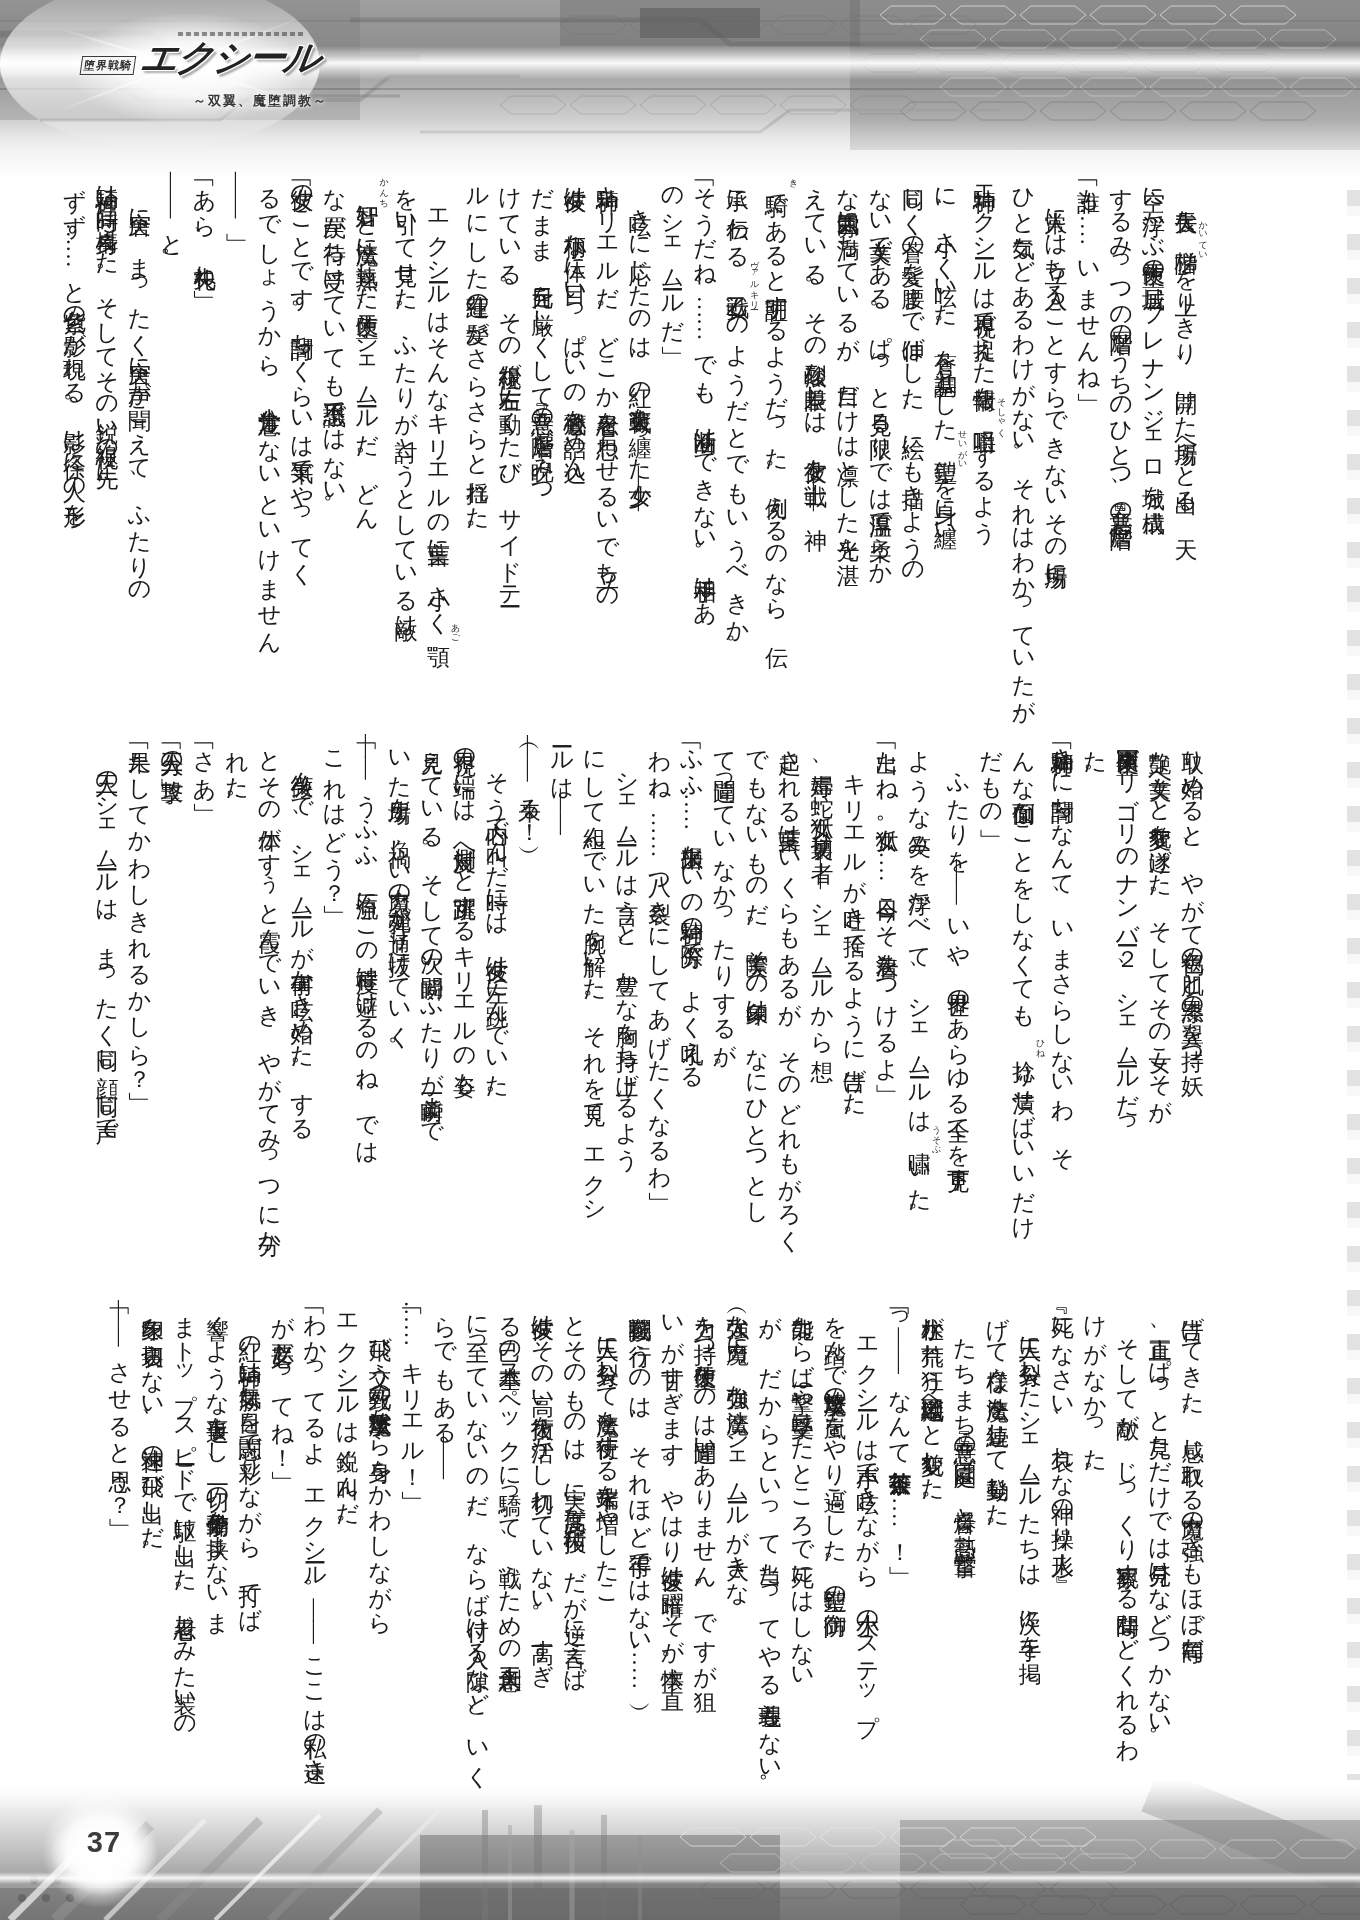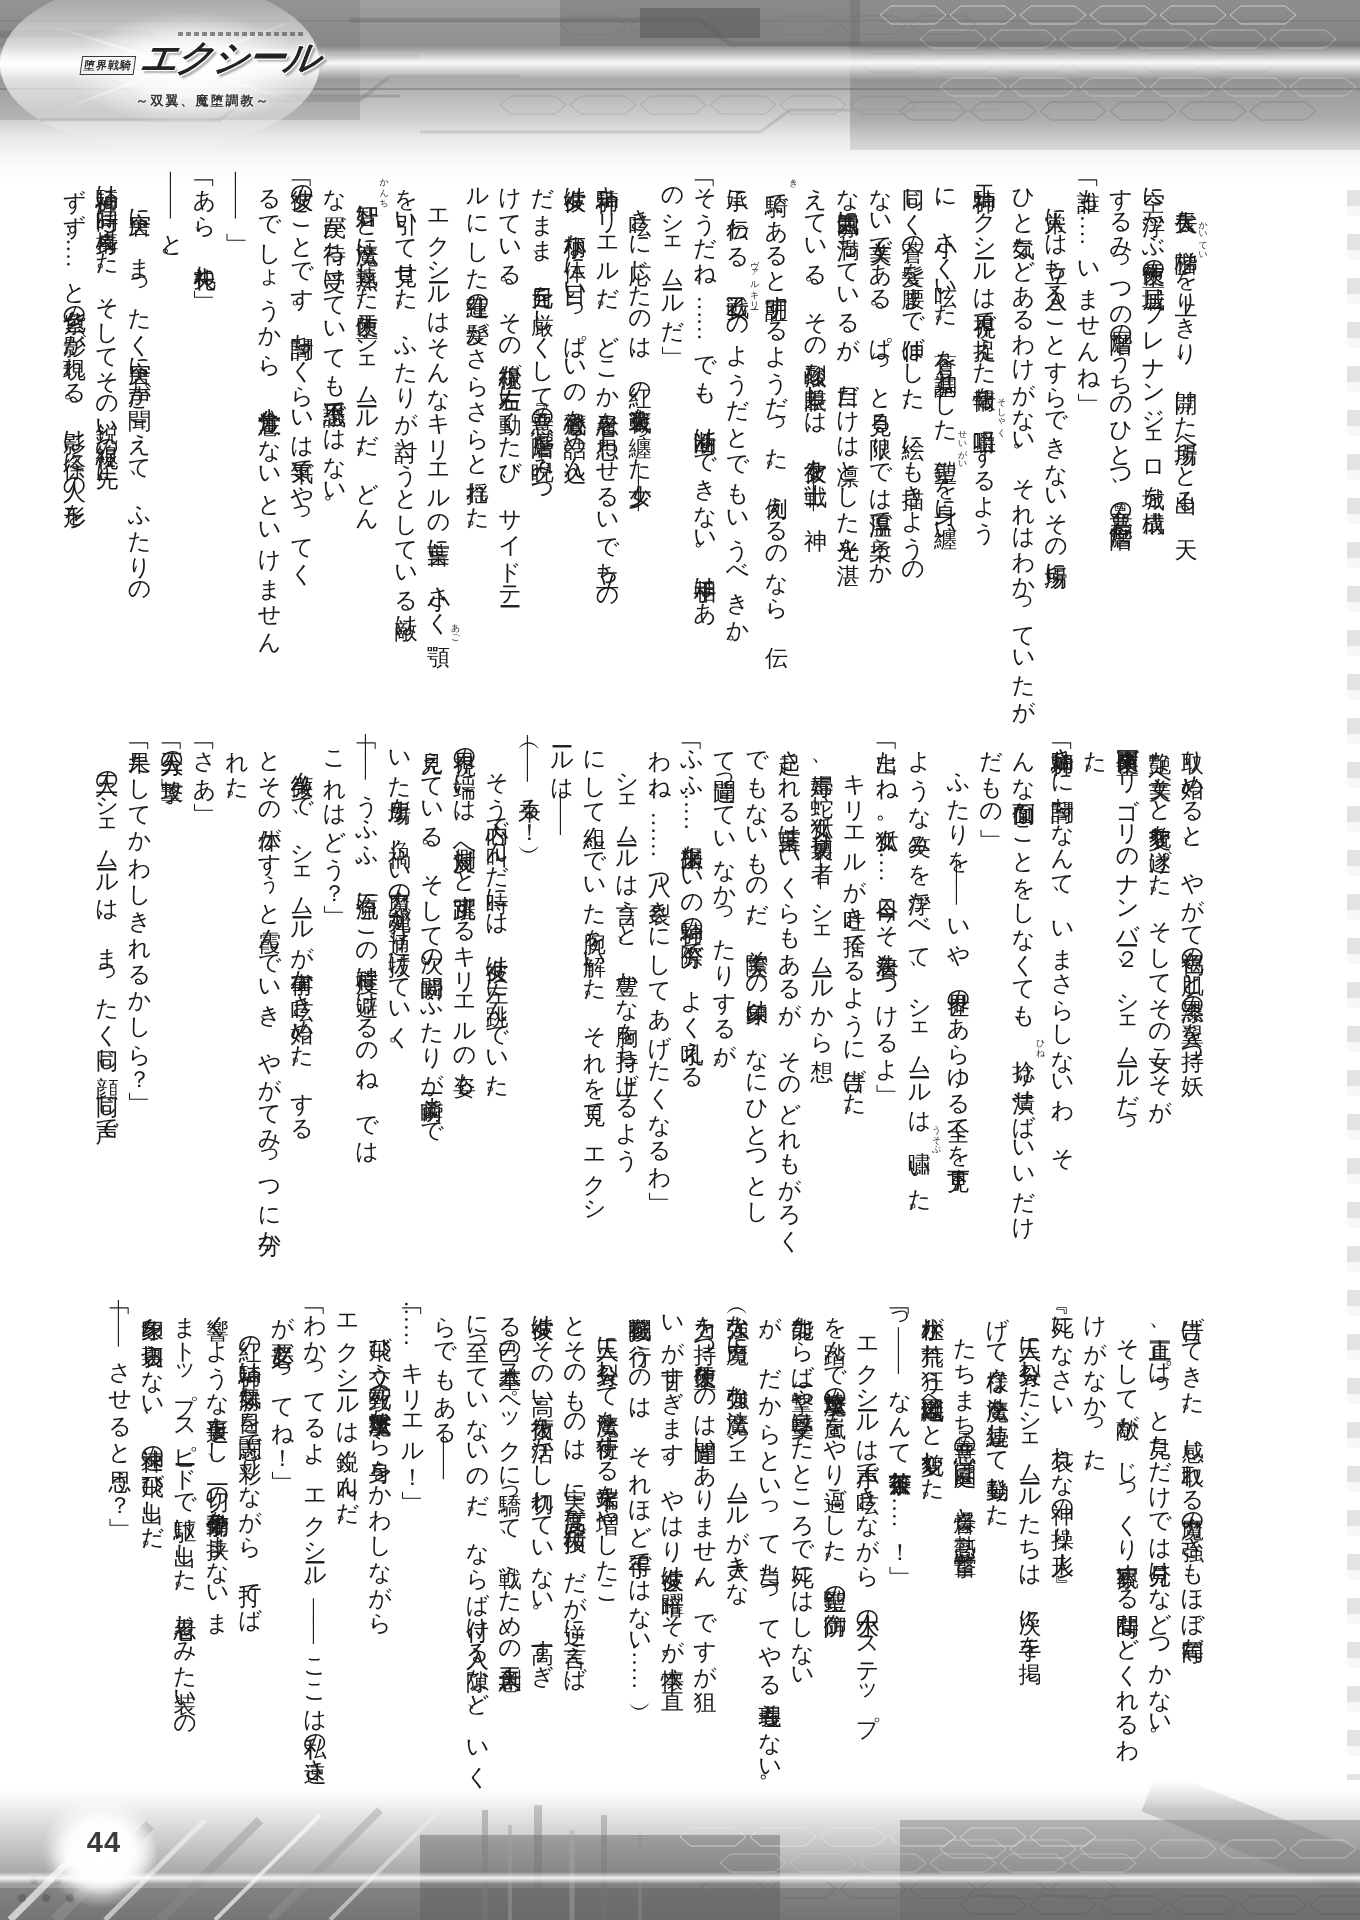--- a/index.html
+++ b/index.html
@@ -26,21 +26,21 @@
   .logo-tiny{position:absolute;top:18px;left:100px;width:128px;height:4px;opacity:.75;
     background:repeating-linear-gradient(90deg,rgba(80,80,80,.85) 0 5px,transparent 5px 8px);}
   .logo-row{position:absolute;left:4px;top:26px;display:flex;align-items:flex-end;gap:5px;transform:skewX(-8deg);}
   .logo-small{font-family:"Liberation Sans",sans-serif;font-weight:bold;font-size:11px;letter-spacing:1px;
     color:#2e2e2e;border:1.5px solid #3a3a3a;padding:1px 2px;background:rgba(245,245,245,.65);
     text-shadow:0 0 2px #fff;white-space:nowrap;}
   .logo-title{font-family:"Liberation Sans",sans-serif;font-weight:bold;font-style:italic;font-size:37px;
     line-height:.95;letter-spacing:-2px;color:#222;white-space:nowrap;
     text-shadow:-1px -1px 0 #fff,1px -1px 0 #fff,-1px 1px 0 #fff,1px 1px 0 #fff,
       0 0 7px rgba(255,255,255,.95),3px 3px 2px rgba(70,70,70,.55);}
-  .logo-subtitle{position:absolute;left:0;top:78px;width:100%;text-align:center;
+  .logo-subtitle{position:absolute;left:0;top:78px;width:100%;text-align:right;
     font-family:"Liberation Serif",serif;font-weight:bold;font-size:13px;letter-spacing:2px;color:#333;
     text-shadow:0 0 3px #fff,0 0 6px #fff;white-space:nowrap;}
 
   
   .band{position:absolute;right:152px;height:512px;z-index:2;
     writing-mode:vertical-rl;text-orientation:mixed;
     font-size:23px;line-height:32.5px;color:#1b1b1b;
     font-family:"Liberation Serif","DejaVu Serif",serif;
     font-feature-settings:"vhal" 1,"halt" 1;}
   #band-0{top:172px;} #band-1{top:735px;} #band-2{top:1300px;}
@@ -298,16 +298,16 @@
       <circle cx="34" cy="100" r="4" fill="#5a5a5a" opacity="0.45"></circle>
       <circle cx="58" cy="100" r="4" fill="#5a5a5a" opacity="0.45"></circle>
       <rect y="92" width="1360" height="12" fill="url(#bt-streak)"></rect>
       <circle cx="100" cy="70" r="58" fill="url(#bt-glow)"></circle>
       <rect width="1360" height="30" fill="url(#bt-fadetop)"></rect>
     </svg>
   </div>
 
   <div class="pagenum">
     <span class="glow"></span>
-    <span class="num">44</span>
+    <span class="num">37</span>
   </div>
 
 </div>
 
 </body></html>

